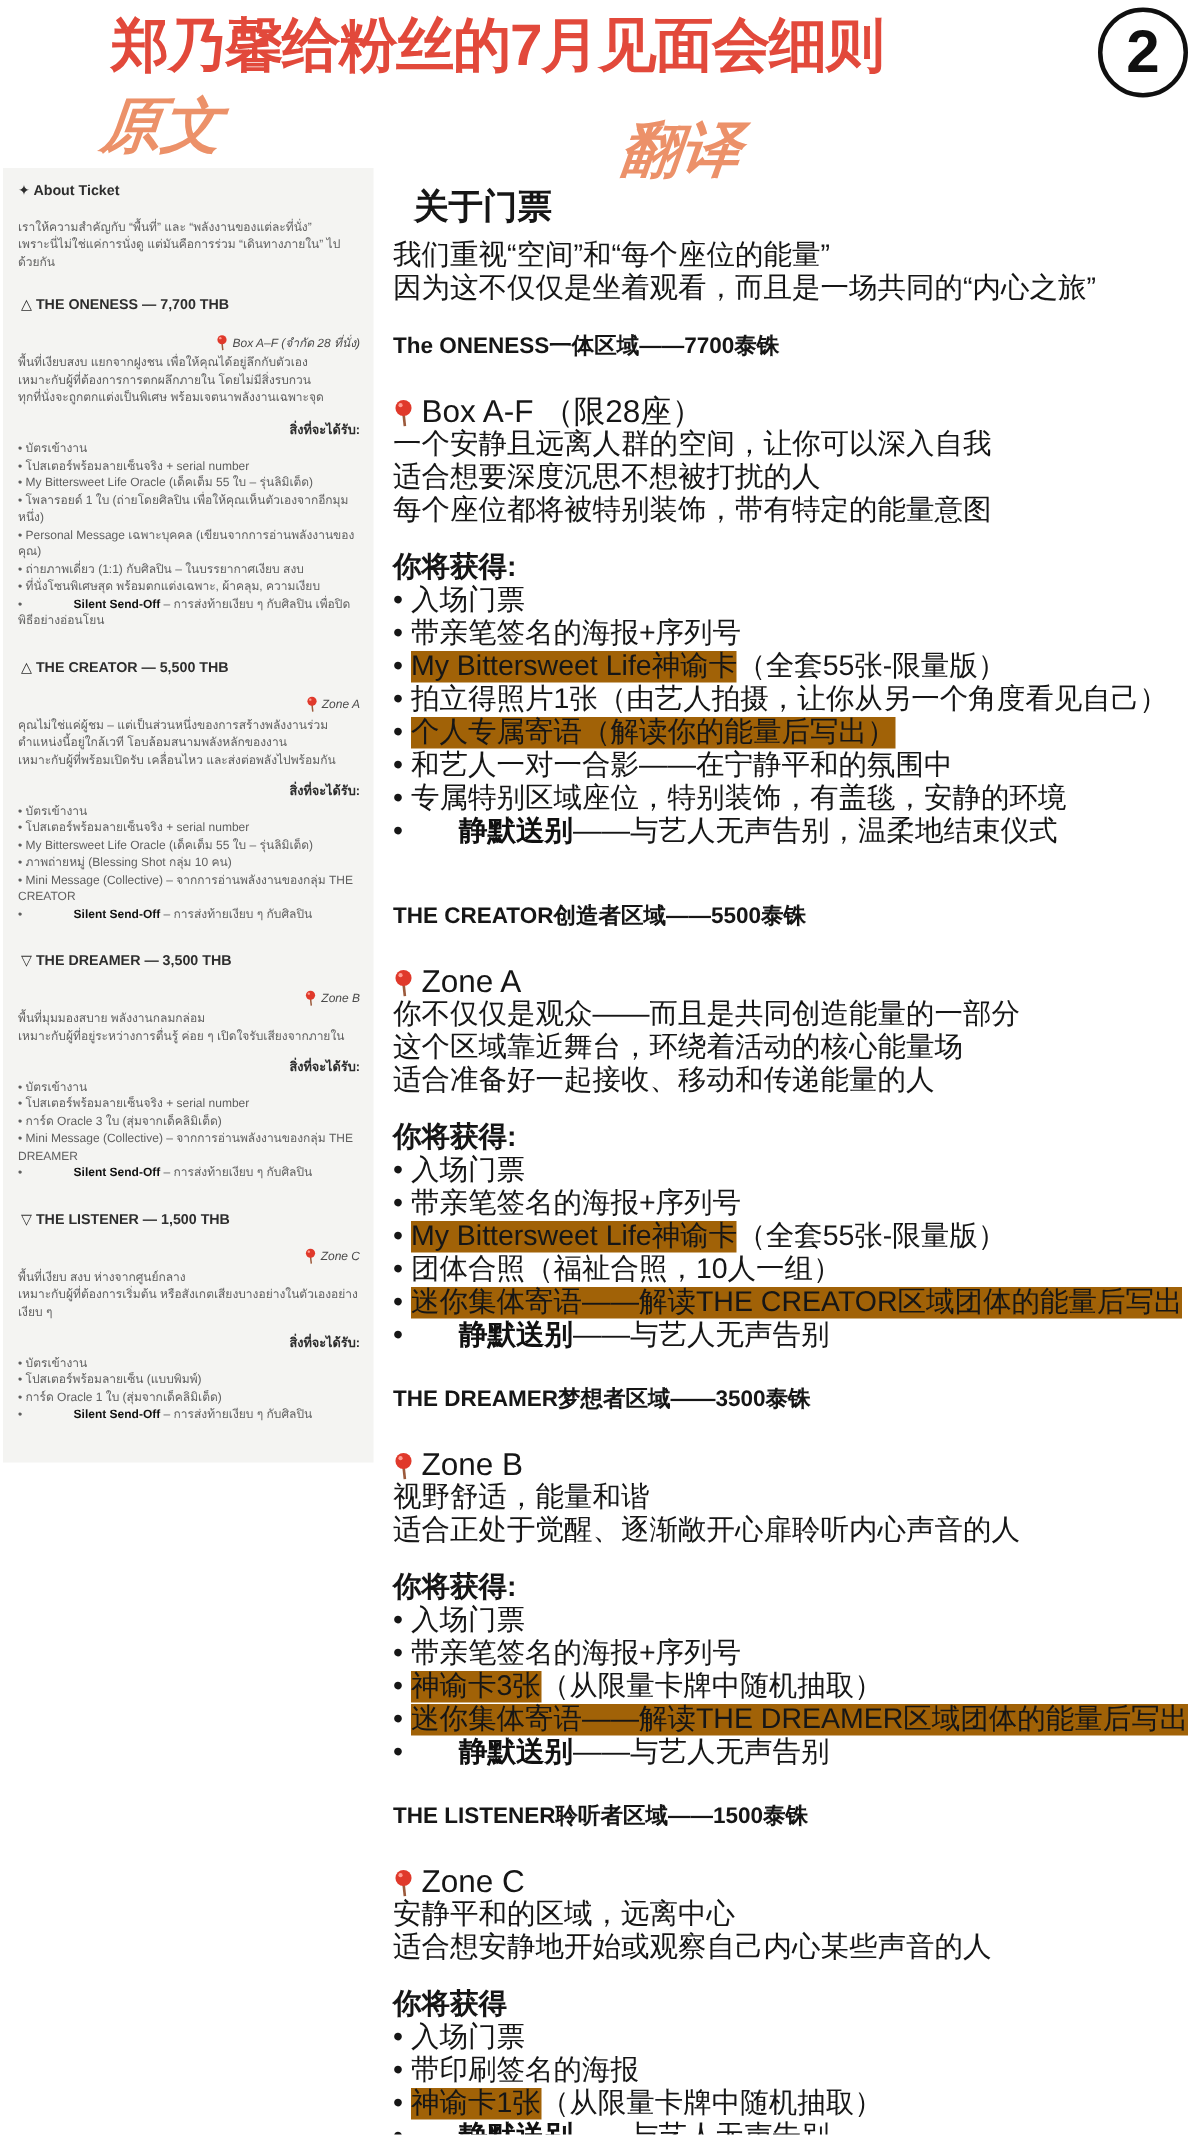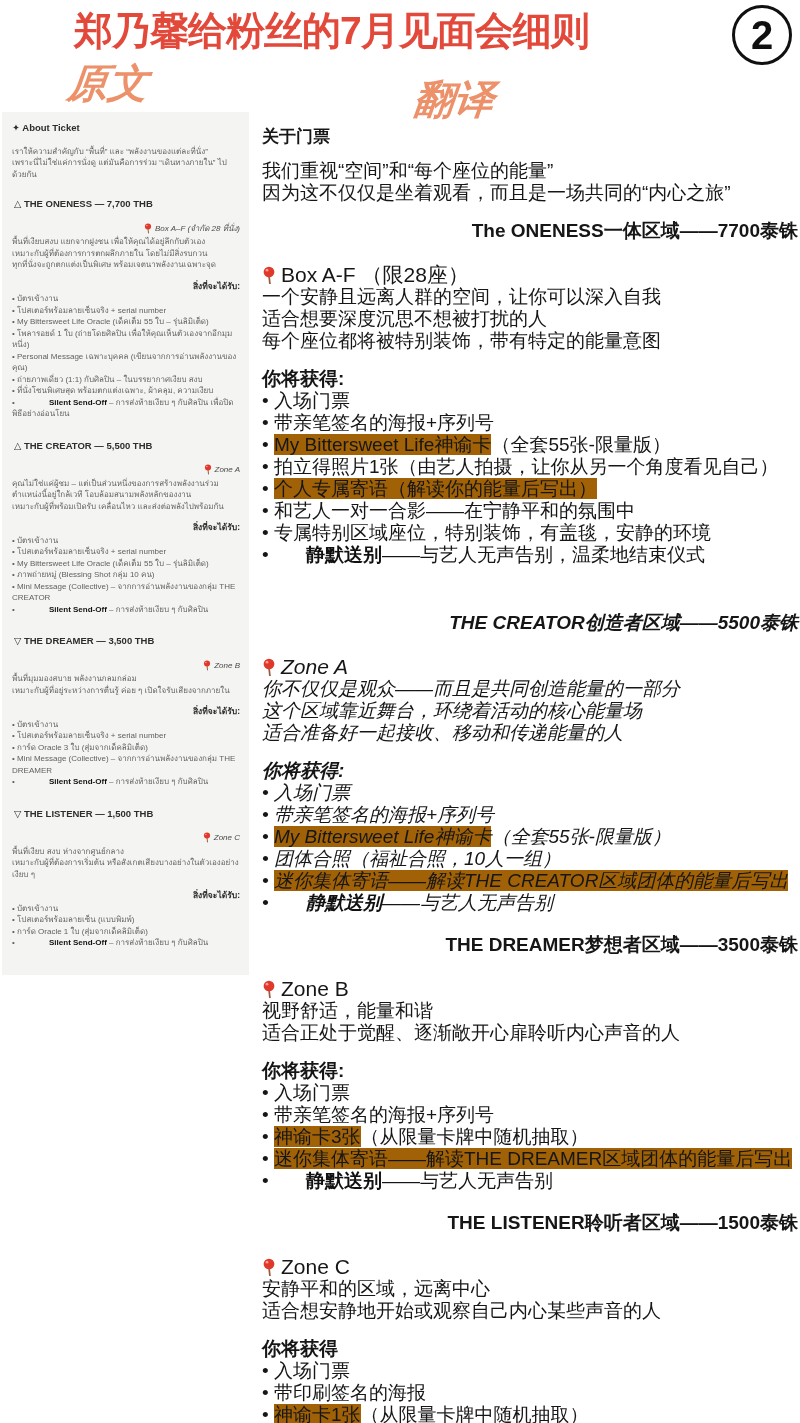--- a/index.html
+++ b/index.html
@@ -42,26 +42,26 @@
   .left-panel .desc{margin:0 0 9px;}
   .left-panel .receive{font-weight:700;color:#2d2d2d;margin:10px 0 1px;font-size:8.5px;text-align:right;}
   .left-panel ul{margin:0;padding:0;}
   .left-panel li{list-style:none;margin:0;}
 
   
   .right-col{
     position:absolute;left:262px;top:126px;width:536px;
     font-size:19px;line-height:22px;color:#161616;
   }
-  .right-col .panel-header{font-size:17px;line-height:22px;font-weight:700;margin:0 0 12px;}
+  .right-col .panel-header{font-size:23px;line-height:22px;font-weight:700;margin:0 14px 12px;}
   .right-col .intro{margin:0 0 14px;}
   .right-col section{margin-top:18px;}
   .right-col section:first-of-type{margin-top:0;}
-  .right-col section:nth-of-type(2){margin-top:44px;font-style:italic;}
-  .right-col .heading{font-size:19px;line-height:26px;font-weight:700;margin:0 0 20px;white-space:nowrap;text-align:right;}
+  .right-col section:nth-of-type(2){margin-top:32px;}
+  .right-col .heading{font-size:15px;line-height:26px;font-weight:700;margin:0 0 20px;white-space:nowrap;}
   .right-col .zone-row{display:flex;align-items:center;gap:5px;font-size:21px;}
   .right-col .desc{margin:0;}
   .right-col .receive{font-weight:700;margin:16px 0 0;}
   .right-col ul{margin:0;padding:0;}
   .right-col li{list-style:none;margin:0;}
 
   
   .pin{display:inline-block;flex:0 0 auto;}
   .pin.small{width:8px;height:11px;}
   .pin.big{width:14px;height:19px;}

